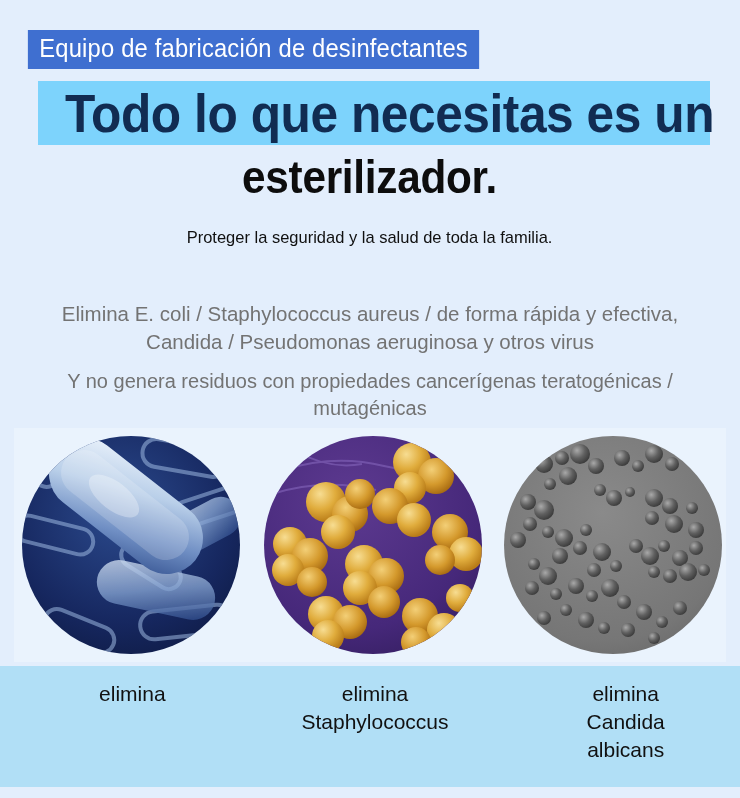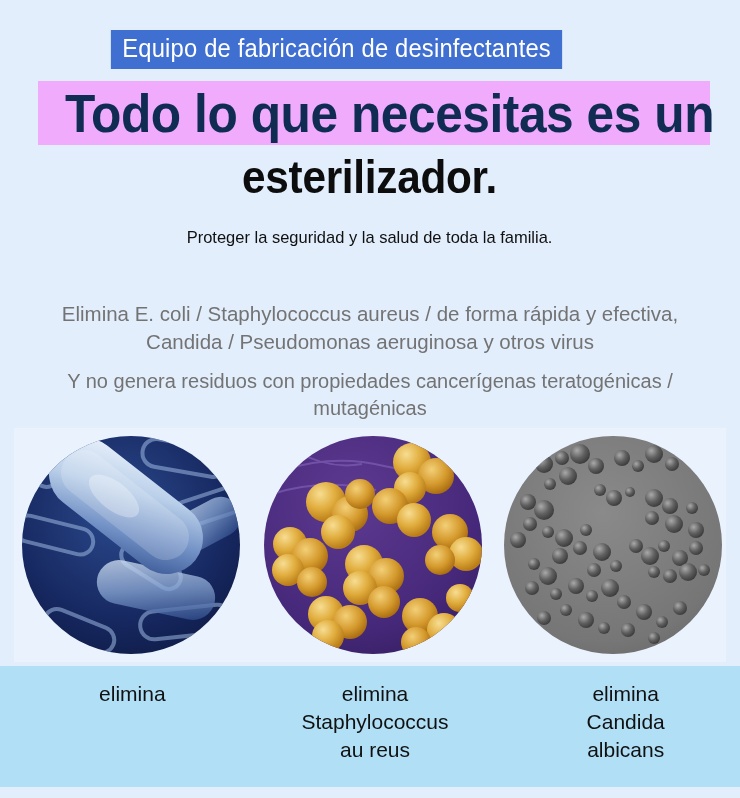--- a/index.html
+++ b/index.html
@@ -18,23 +18,23 @@
     position: relative;
     width: 740px;
     height: 798px;
     background: #e3eefc;
   }
 
   
   .kicker-wrap {
     position: absolute;
     top: 30px;
-    left: 5px;
+    left: 16px;
     width: 664px;
-    text-align: center;
+    text-align: left;
   }
   .kicker {
     display: inline-block;
     background: #3f6fd0;
     color: #ffffff;
     font-size: 25px;
     line-height: 35px;
     padding: 1px 12px 3px 12px;
     letter-spacing: 0.2px;
     white-space: nowrap;
@@ -43,21 +43,21 @@
     transform: scaleX(0.95);
   }
 
   
   .headline-line1-wrap {
     position: absolute;
     top: 81px;
     left: 38px;
     width: 672px;
     height: 64px;
-    background: #f0abfc;
+    background: #7dd3fc;
     text-align: center;
   }
   .headline-line1 {
     display: block;
     color: #112c52;
     font-size: 54px;
     line-height: 64px;
     font-weight: 700;
     letter-spacing: -0.5px;
     white-space: nowrap;
@@ -379,21 +379,20 @@
   </div>
 
   <div class="caption-band">
     <div class="caption-cols">
       <div class="caption-col col-1">
         <span class="cap-line">elimina</span>
       </div>
       <div class="caption-col col-2">
         <span class="cap-line">elimina</span>
         <span class="cap-line">Staphylococcus</span>
-        <span class="cap-line">au reus</span>
       </div>
       <div class="caption-col col-3">
         <span class="cap-line">elimina</span>
         <span class="cap-line">Candida</span>
         <span class="cap-line">albicans</span>
       </div>
     </div>
   </div>
 
 </div>

